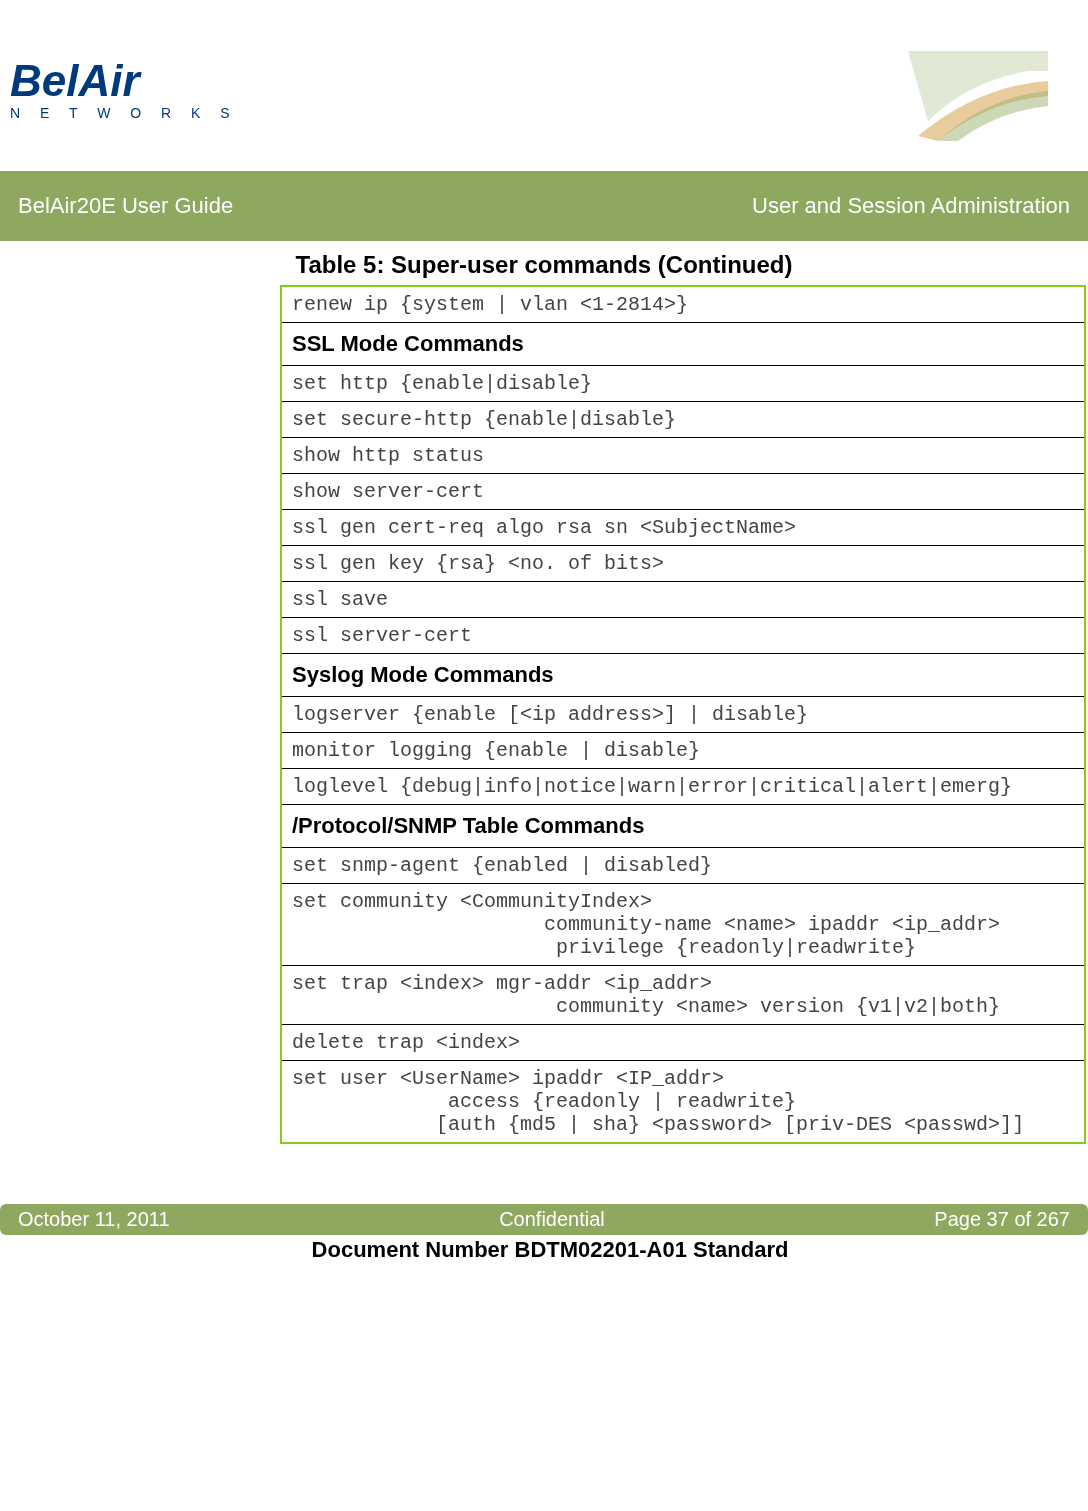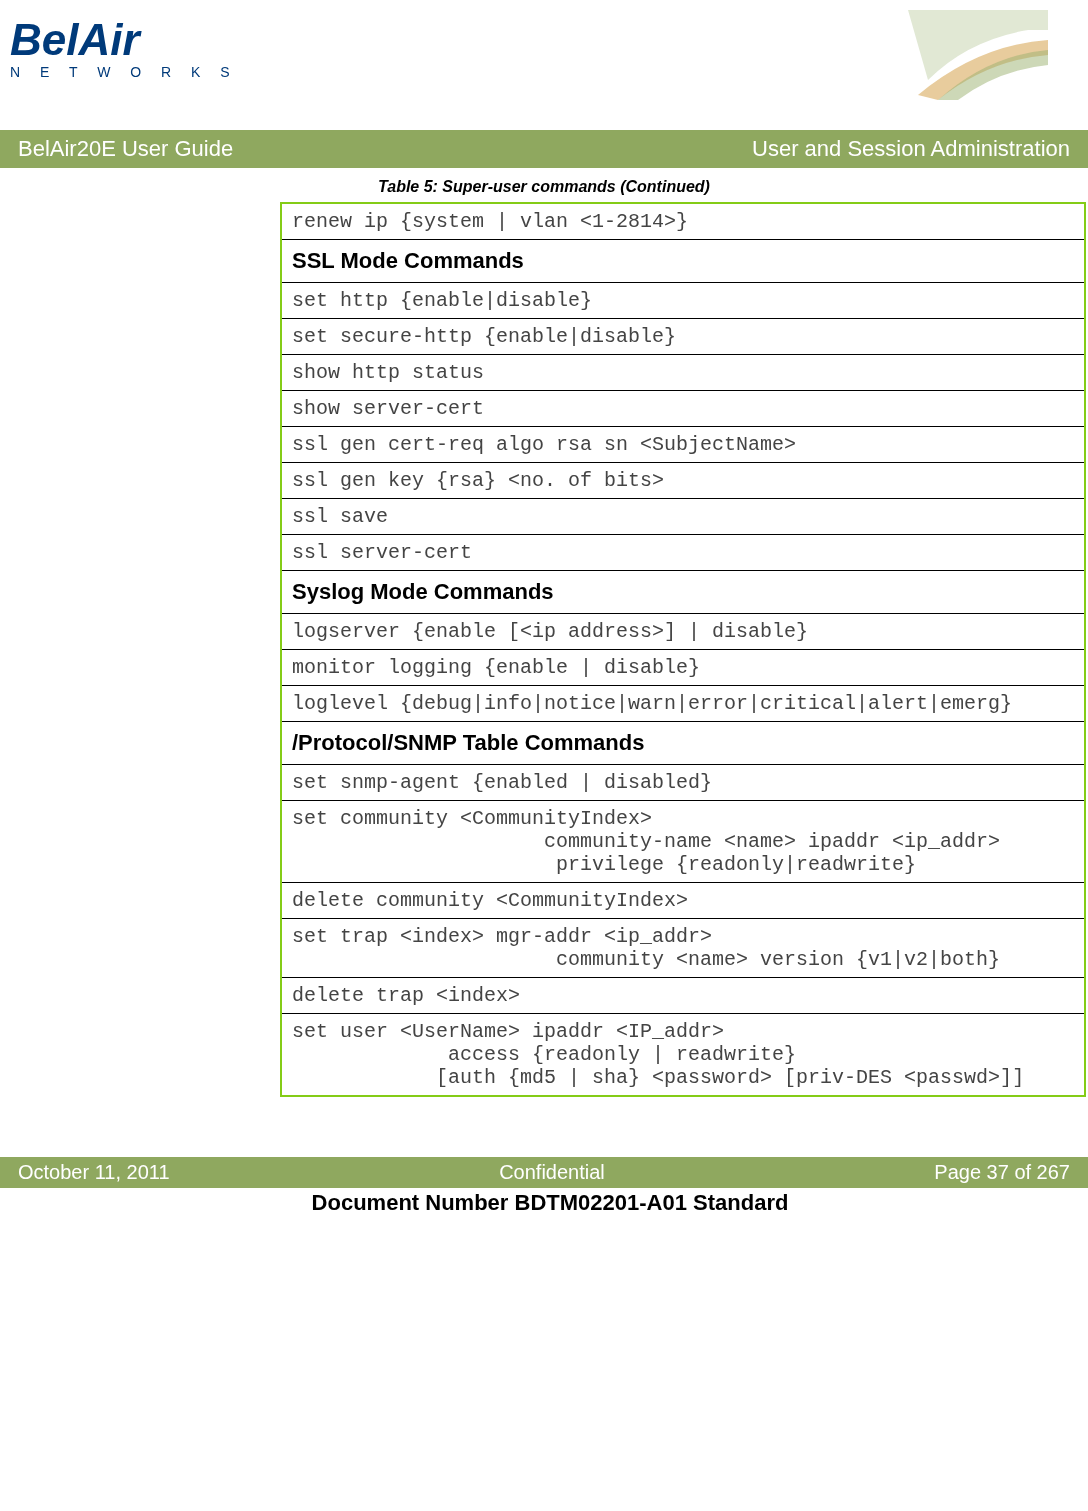--- a/index.html
+++ b/index.html
@@ -6,20 +6,21 @@
     margin: 0;
     padding: 0;
     font-family: "Times New Roman", serif;
     background: #fff;
     width: 1088px;
   }
   .page {
     width: 1088px;
     box-sizing: border-box;
     position: relative;
+    margin-top: 41px;
   }
   .header-area {
     padding: 10px 40px 0 10px;
     display: flex;
     justify-content: space-between;
     align-items: flex-start;
     height: 120px;
   }
   .logo {
     padding-top: 10px;
@@ -43,35 +44,34 @@
     width: 140px;
     height: 90px;
     position: relative;
     overflow: hidden;
   }
   .banner {
     background: #8fa85f;
     color: #fff;
     display: flex;
     justify-content: space-between;
-    padding: 6px 18px;
+    padding: 22px 18px;
     font-family: "Gill Sans", "Segoe UI", sans-serif;
     font-size: 22px;
     margin: 0 0 10px 0;
   }
   .content {
     padding: 0 40px 0 40px;
   }
   .table-caption {
     text-align: center;
     font-family: "Gill Sans", "Segoe UI", sans-serif;
     font-weight: bold;
-    font-size: 16px;
+    font-size: 24px;
     margin: 10px 0 6px 0;
-    font-style: italic;
   }
   table.cmd {
     margin-left: 240px;
     width: 806px;
     border-collapse: collapse;
     border: 2px solid #84cc16;
   }
   table.cmd td {
     border: 1px solid #000;
     padding: 6px 10px;
@@ -90,20 +90,21 @@
   }
   .footer-banner {
     background: #8fa85f;
     color: #fff;
     display: flex;
     justify-content: space-between;
     padding: 4px 18px;
     font-family: "Gill Sans", "Segoe UI", sans-serif;
     font-size: 20px;
     margin-top: 60px;
+    border-radius: 6px;
   }
   .docnum {
     text-align: center;
     font-family: "Gill Sans", "Segoe UI", sans-serif;
     font-weight: bold;
     font-size: 22px;
     margin-top: 2px;
     padding-left: 12px;
   }
 </style>
@@ -185,23 +186,20 @@
           </tr>
           <tr>
             <td>set snmp-agent {enabled | disabled}</td>
           </tr>
           <tr>
             <td>set community &lt;CommunityIndex&gt;
                      community-name &lt;name&gt; ipaddr &lt;ip_addr&gt;
                       privilege {readonly|readwrite}</td>
           </tr>
           <tr>
-            <td>delete community &lt;CommunityIndex&gt;</td>
-          </tr>
-          <tr>
             <td>set trap &lt;index&gt; mgr-addr &lt;ip_addr&gt;
                       community &lt;name&gt; version {v1|v2|both}</td>
           </tr>
           <tr>
             <td>delete trap &lt;index&gt;</td>
           </tr>
           <tr>
             <td>set user &lt;UserName&gt; ipaddr &lt;IP_addr&gt;
              access {readonly | readwrite}
             [auth {md5 | sha} &lt;password&gt; [priv-DES &lt;passwd&gt;]]</td>

